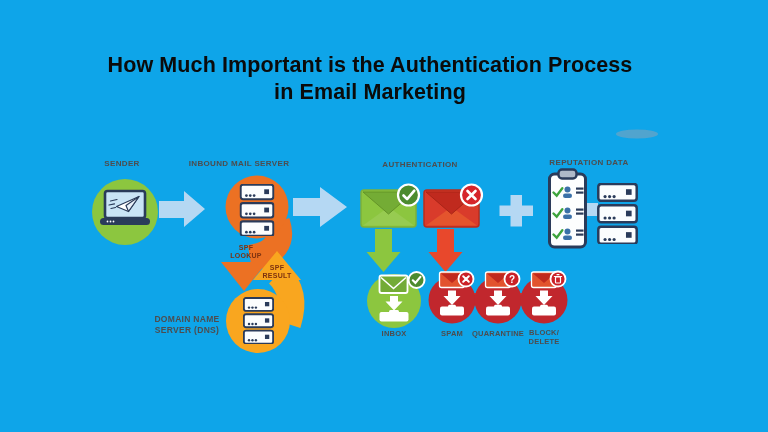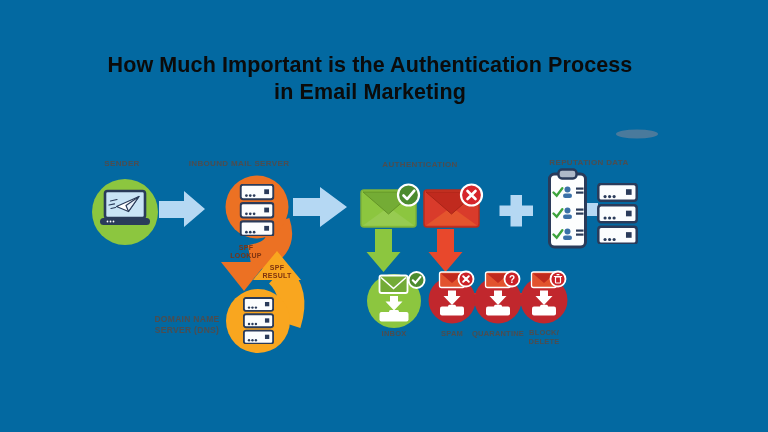--- a/index.html
+++ b/index.html
@@ -3,21 +3,21 @@
 <meta charset="utf-8">
 <style>
   :root{
     --green:#8CC63F; --green-dark:#73AB36; --badge-green:#4C8B2F;
     --orange:#EC7123; --yellow:#F9A61F; --light-blue:#B5D8F3;
     --navy:#2A3B5A; --red:#D93B2B; --red-flap:#C02A1E; --dark-red:#C1272D;
     --orange-red:#E2532E; --arrow-red:#E8482C; --label-gray:#4D4D4F;
     --brown:#7C3210; --screen-blue:#C9E4F6; --title-black:#0B0B0B;
   }
   html,body{margin:0;padding:0;background:#fff;}
-  .canvas{position:relative;width:768px;height:432px;background:#0369a1;overflow:hidden;
+  .canvas{position:relative;width:768px;height:432px;background:#0ea5e9;overflow:hidden;
           font-family:"Liberation Sans",sans-serif;}
   .title{position:absolute;left:-14px;top:52px;width:768px;text-align:center;
          font-weight:800;font-size:21.5px;line-height:27px;color:var(--title-black);
          letter-spacing:0.1px;}
   .diagram{position:absolute;left:0;top:0;}
   
   .lbl{font-family:"Liberation Sans",sans-serif;font-weight:700;font-size:8px;
        fill:var(--label-gray);letter-spacing:.35px;text-anchor:middle;}
   .lbl2{font-family:"Liberation Sans",sans-serif;font-weight:700;font-size:7.5px;
         fill:var(--label-gray);letter-spacing:.2px;text-anchor:middle;}

